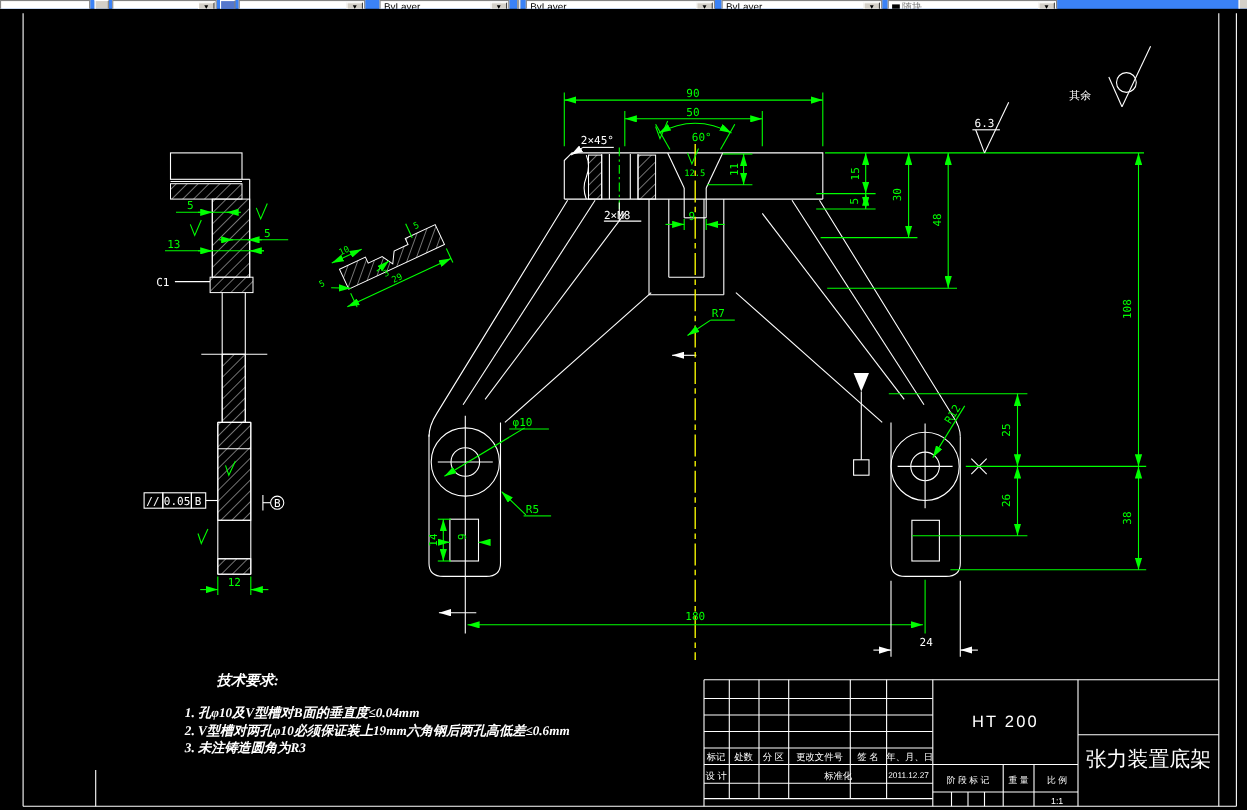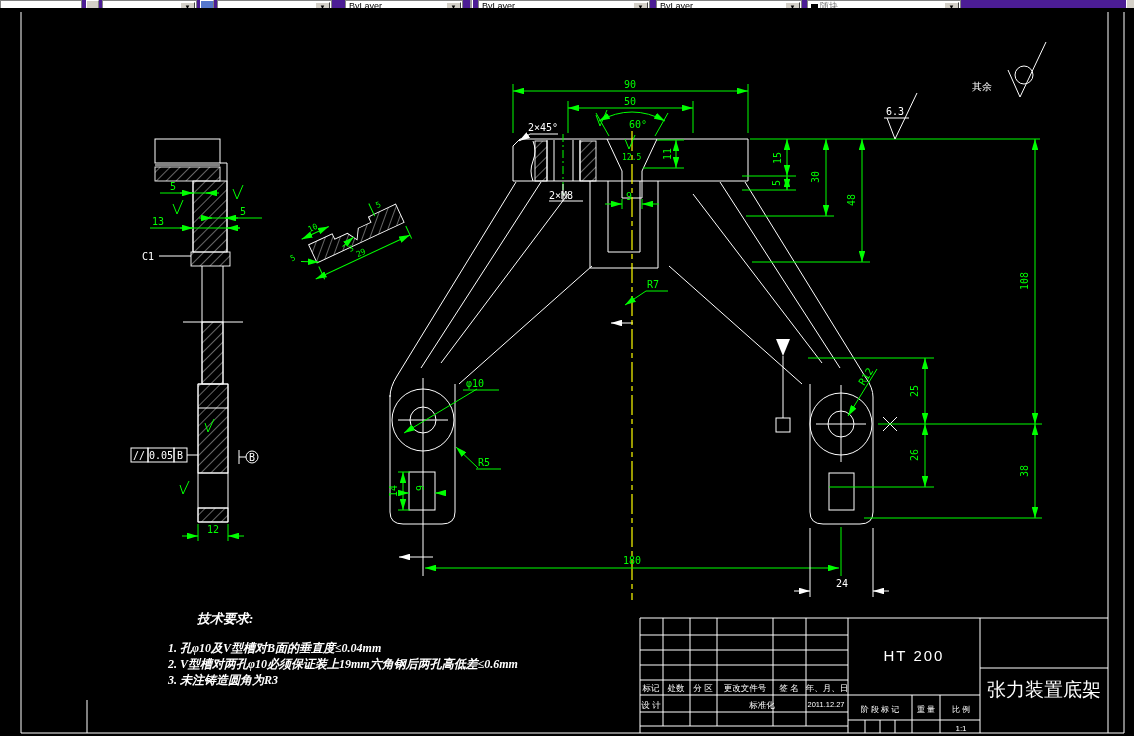--- a/index.html
+++ b/index.html
@@ -1,17 +1,17 @@
 <!DOCTYPE html>
 <html><head>
 <meta charset="utf-8">
 <style>
   html,body{margin:0;padding:0;background:#000;}
   body{width:1134px;height:736px;overflow:hidden;position:relative;font-family:"Liberation Sans",sans-serif;}
-  .toolbar{position:absolute;top:0;left:0;width:1134px;height:8px;background:#4c1d95;z-index:5;overflow:hidden;}
+  .toolbar{position:absolute;top:0;left:0;width:1134px;height:8px;background:#3b82f6;z-index:5;overflow:hidden;}
   .combo{position:absolute;top:0;height:20px;background:#fff;border:1px solid #848484;
          font:9px "Liberation Sans",sans-serif;color:#000;padding-left:3px;line-height:10px;box-sizing:border-box;}
   .combo .arr{position:absolute;right:1px;top:1px;width:13px;height:16px;background:#d4d0c8;
          border:1px solid #fff;border-right-color:#404040;border-bottom-color:#404040;
          font-size:6px;text-align:center;color:#000;line-height:8px;}
   .combo.gray{color:#777;}
   .iconbtn{position:absolute;top:0;height:20px;background:#d4d0c8;border:1px solid #fff;
          border-right-color:#808080;border-bottom-color:#808080;box-sizing:border-box;}
   .sep{position:absolute;top:0;width:2px;height:20px;background:#9a9a9a;border-right:1px solid #fff;}
   .sw{display:inline-block;width:7px;height:5px;background:#000;margin-right:2px;}

